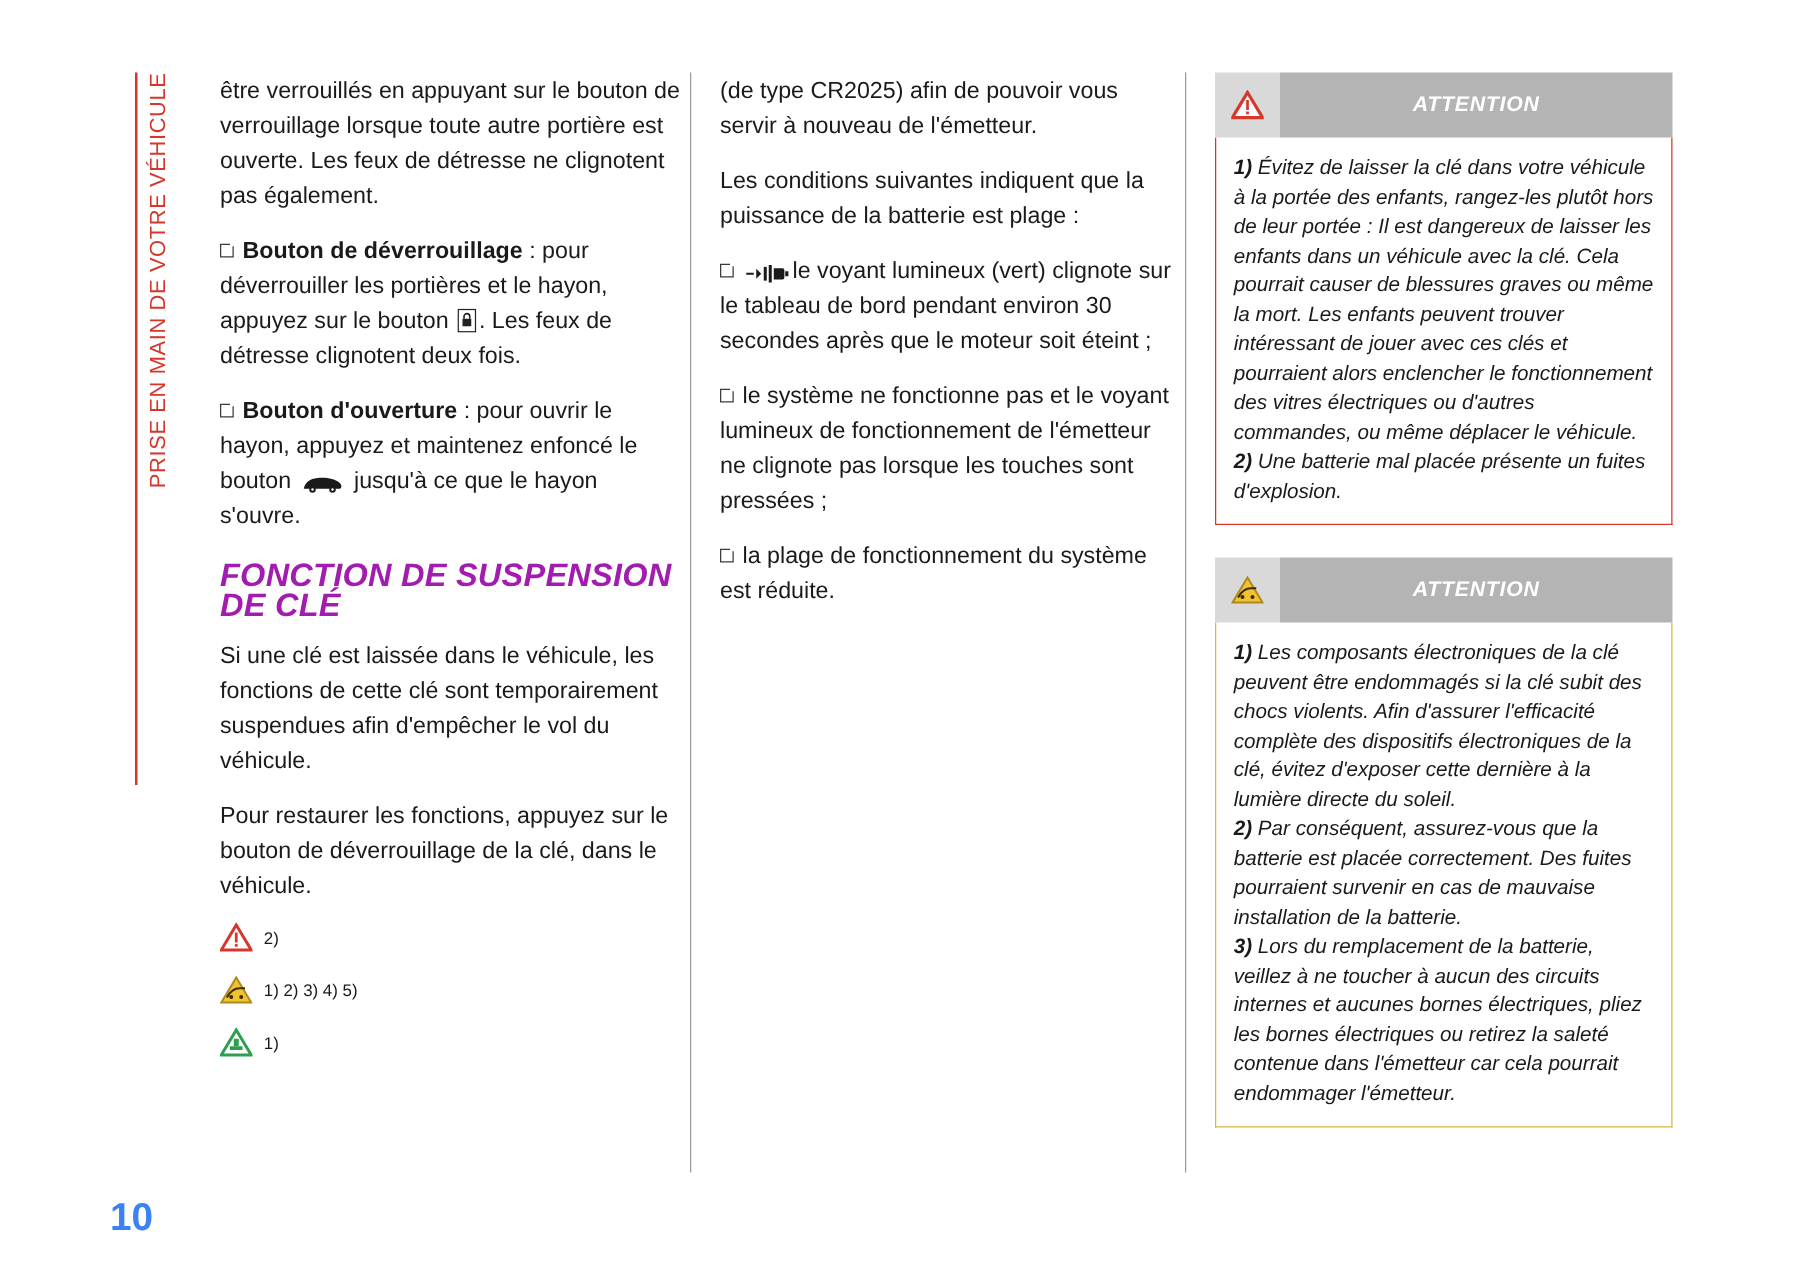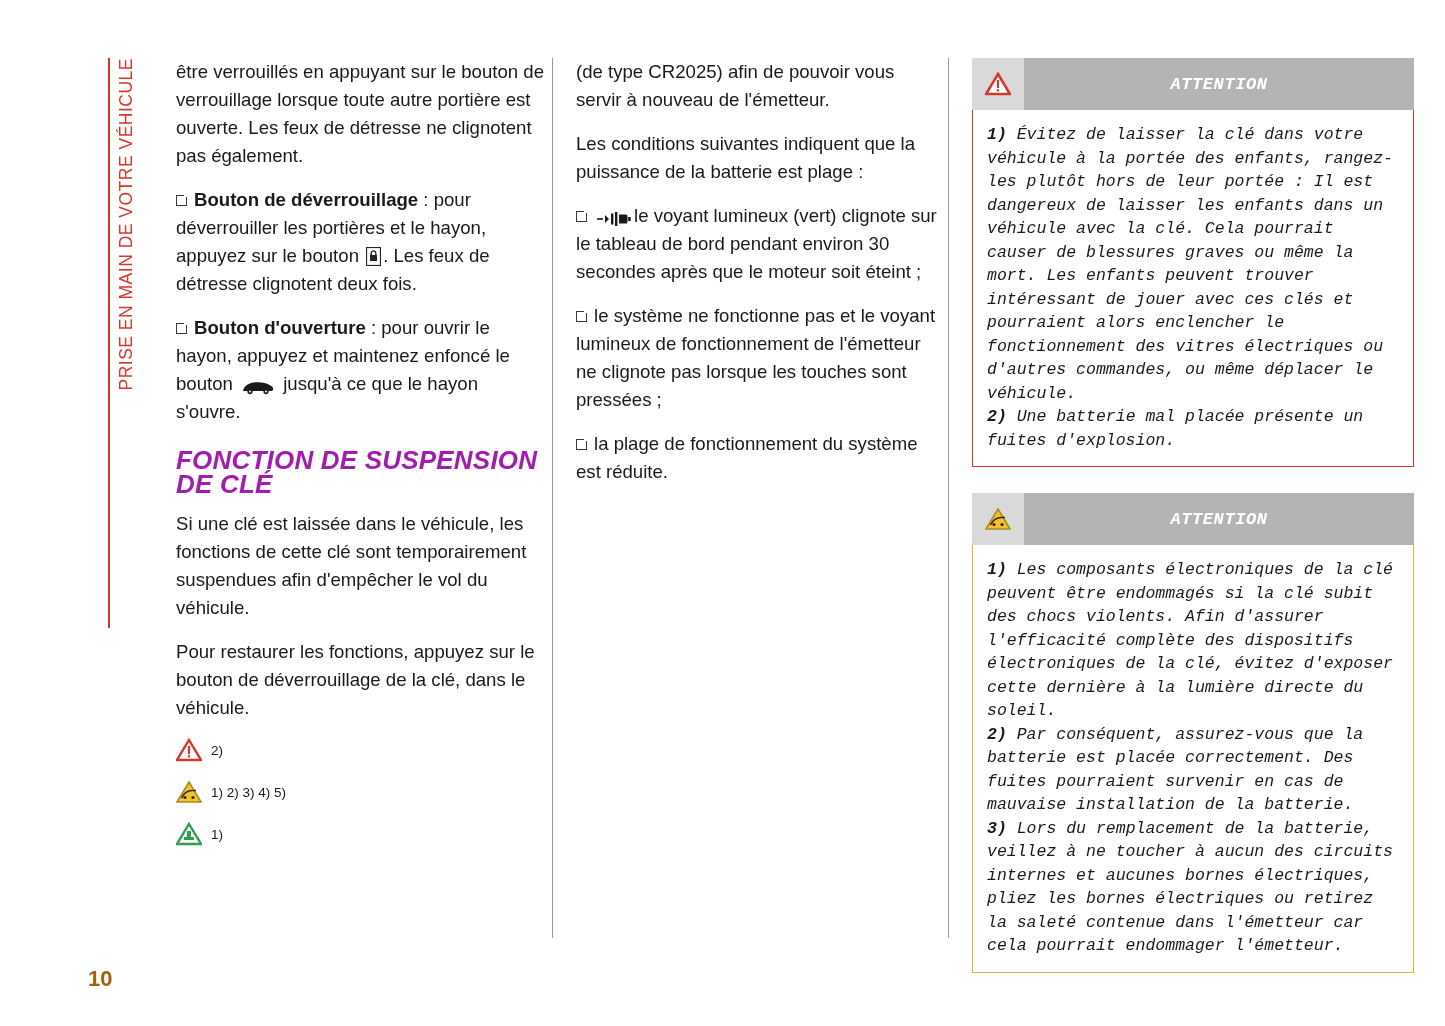--- a/index.html
+++ b/index.html
@@ -34,34 +34,34 @@
     letter-spacing: 0.5px;
     white-space: nowrap;
     padding-top: 2px;
   }
 
   
   .page-number {
     position: absolute;
     left: 88px;
     bottom: 34px;
-    font-size: 22px;
+    font-size: 31px;
     font-weight: bold;
-    color: #a16207;
+    color: #3b82f6;
     text-align: right;
   }
 
   
   .col {
     position: absolute;
     top: 58px;
   }
   .col-1 { left: 176px;  width: 368px; }
   .col-2 { left: 576px;  width: 362px; }
-  .col-3 { left: 972px;  width: 442px; font-family: Liberation Mono, monospace; }
+  .col-3 { left: 972px;  width: 366px; }
 
   .divider {
     position: absolute;
     top: 58px;
     width: 1px;
     background: #9a9a9a;
     height: 880px;
   }
   .div-1 { left: 552px; }
   .div-2 { left: 948px; }

